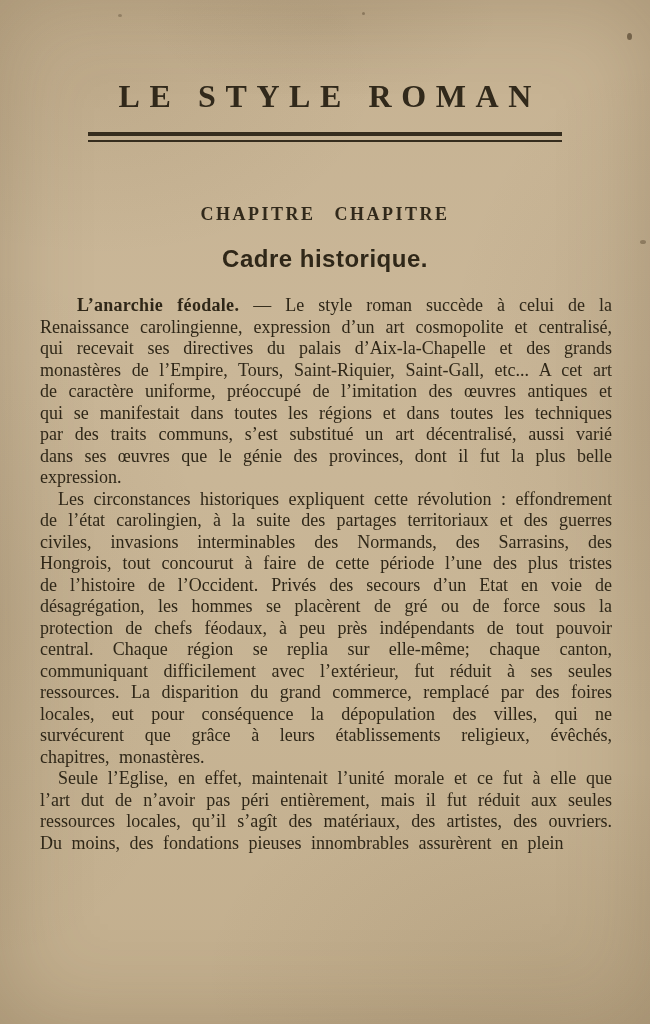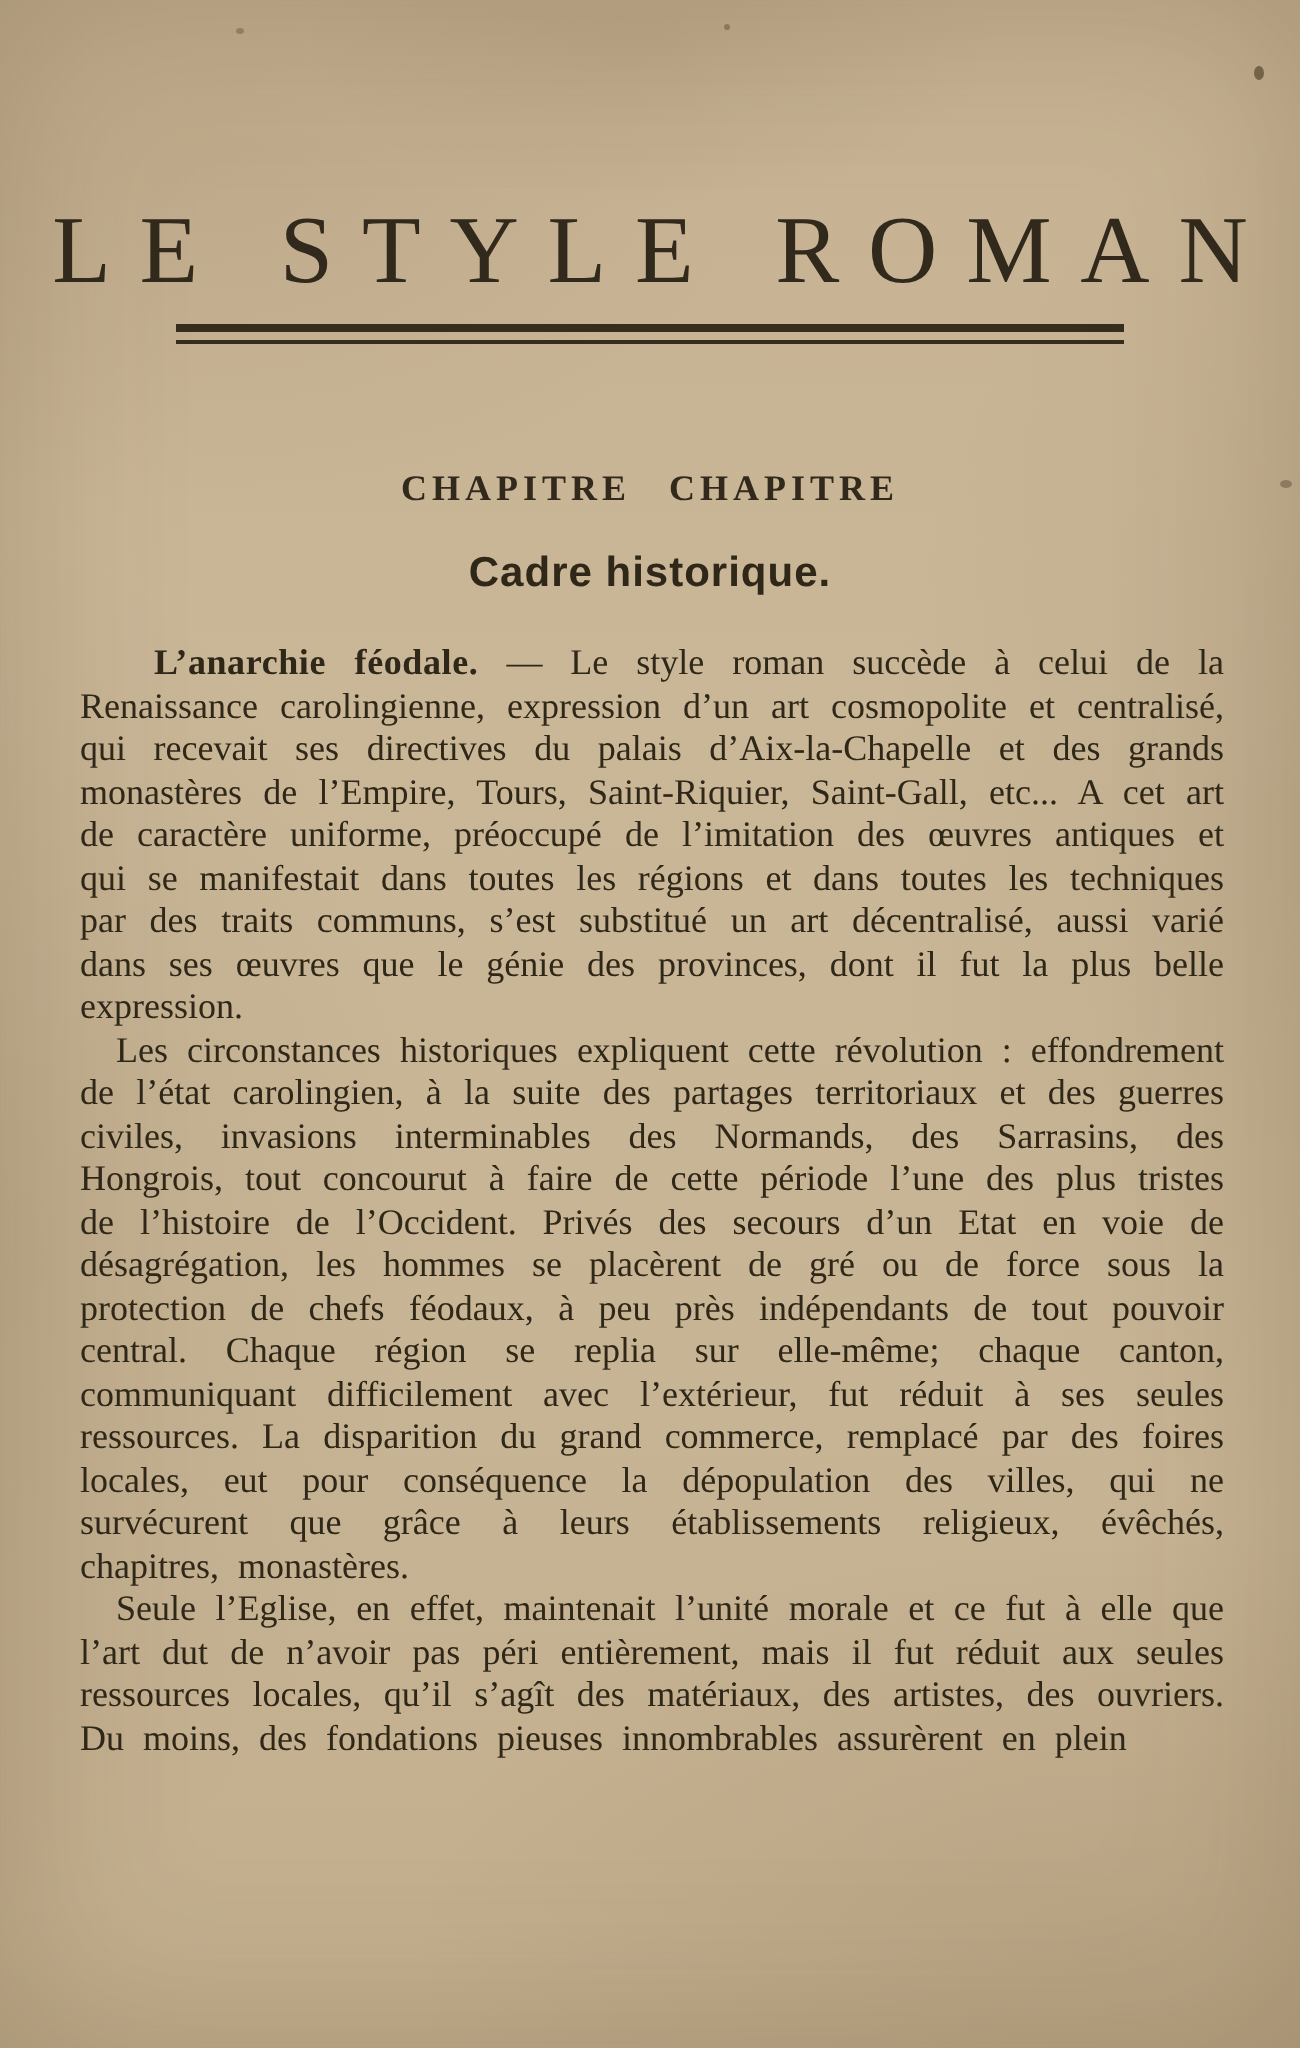--- a/index.html
+++ b/index.html
@@ -34,25 +34,25 @@
     border-radius: 50%;
     background: rgba(60,45,25,0.55);
   }
   .speck.s1 { width: 5px; height: 7px; left: 627px; top: 33px; }
   .speck.s2 { width: 3px; height: 3px; left: 362px; top: 12px; background: rgba(60,45,25,0.35); }
   .speck.s3 { width: 4px; height: 3px; left: 118px; top: 14px; background: rgba(60,45,25,0.30); }
   .speck.s4 { width: 6px; height: 4px; left: 640px; top: 240px; background: rgba(60,45,25,0.35); }
 
   .title {
     margin: 0;
-    padding-top: 104px;
+    padding-top: 74px;
     text-align: center;
     font-family: "Liberation Serif", serif;
-    font-weight: 400;
-    font-size: 48px;
+    font-weight: 700;
+    font-size: 32px;
     line-height: 44px;
     letter-spacing: 0.30em;
     text-indent: 0.30em; 
     color: #31291b;
     white-space: nowrap;
   }
   .title-rule {
     width: 474px;
     height: 4px;
     margin: 14px auto 0 auto;
@@ -69,21 +69,21 @@
     letter-spacing: 2.5px;
     word-spacing: 12px;
     color: #31291b;
   }
   .section {
     margin: 0;
     padding-top: 20px;
     text-align: center;
     font-family: "Liberation Sans", sans-serif;
     font-weight: 700;
-    font-size: 21px;
+    font-size: 24px;
     letter-spacing: 0.5px;
     color: #2f2718;
   }
   .body-text {
     margin: 22px 38px 0 40px;
     font-size: 18px;
     line-height: 21.5px;
     text-align: justify;
     word-spacing: 5px;
     color: #2f2718;

